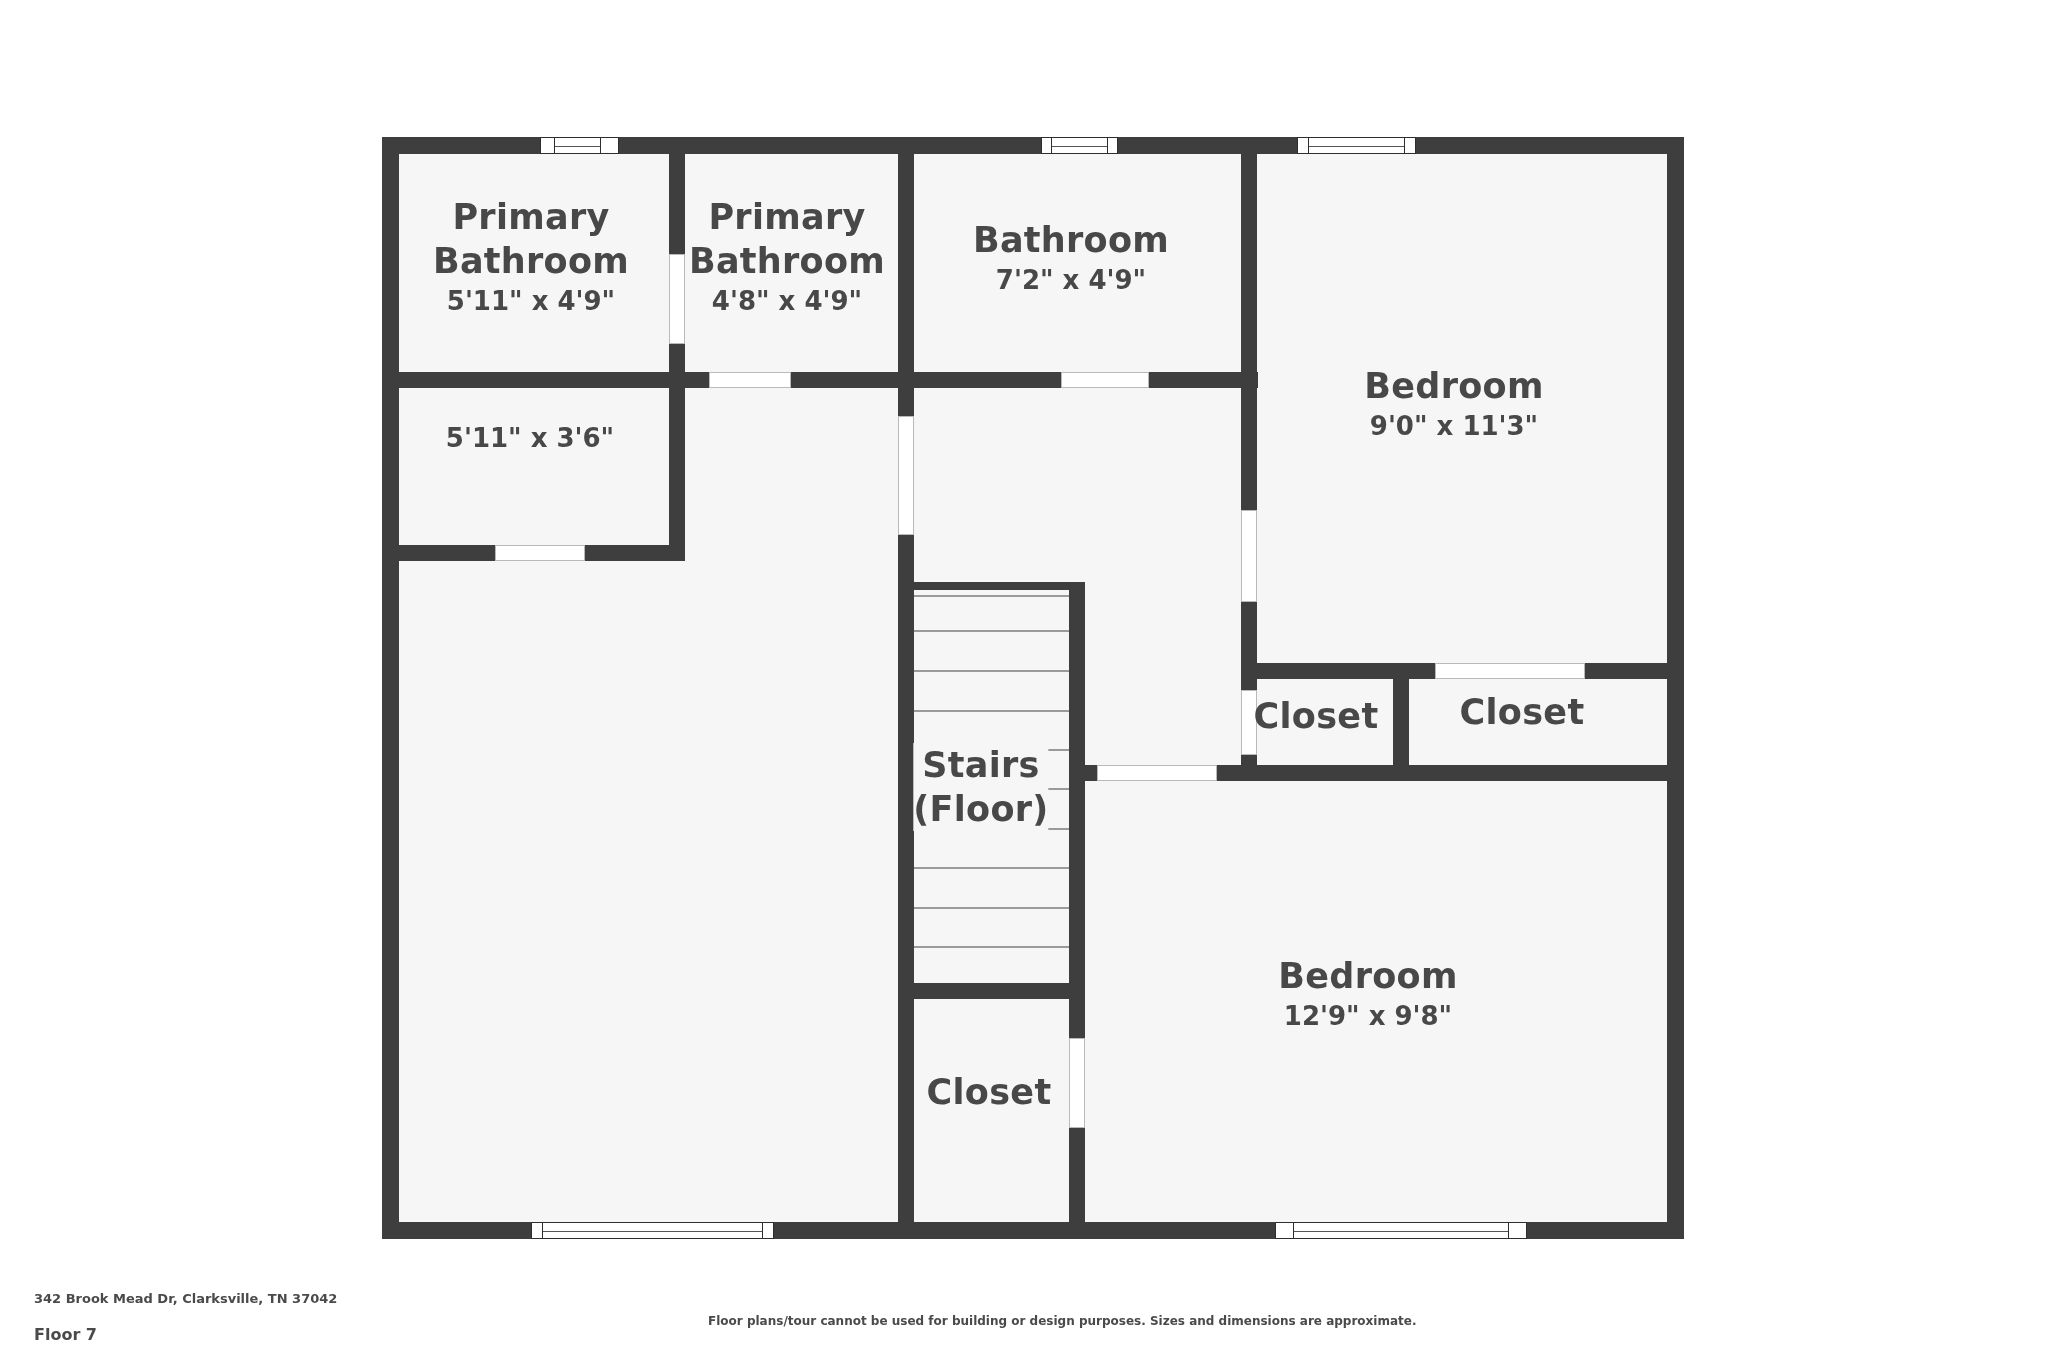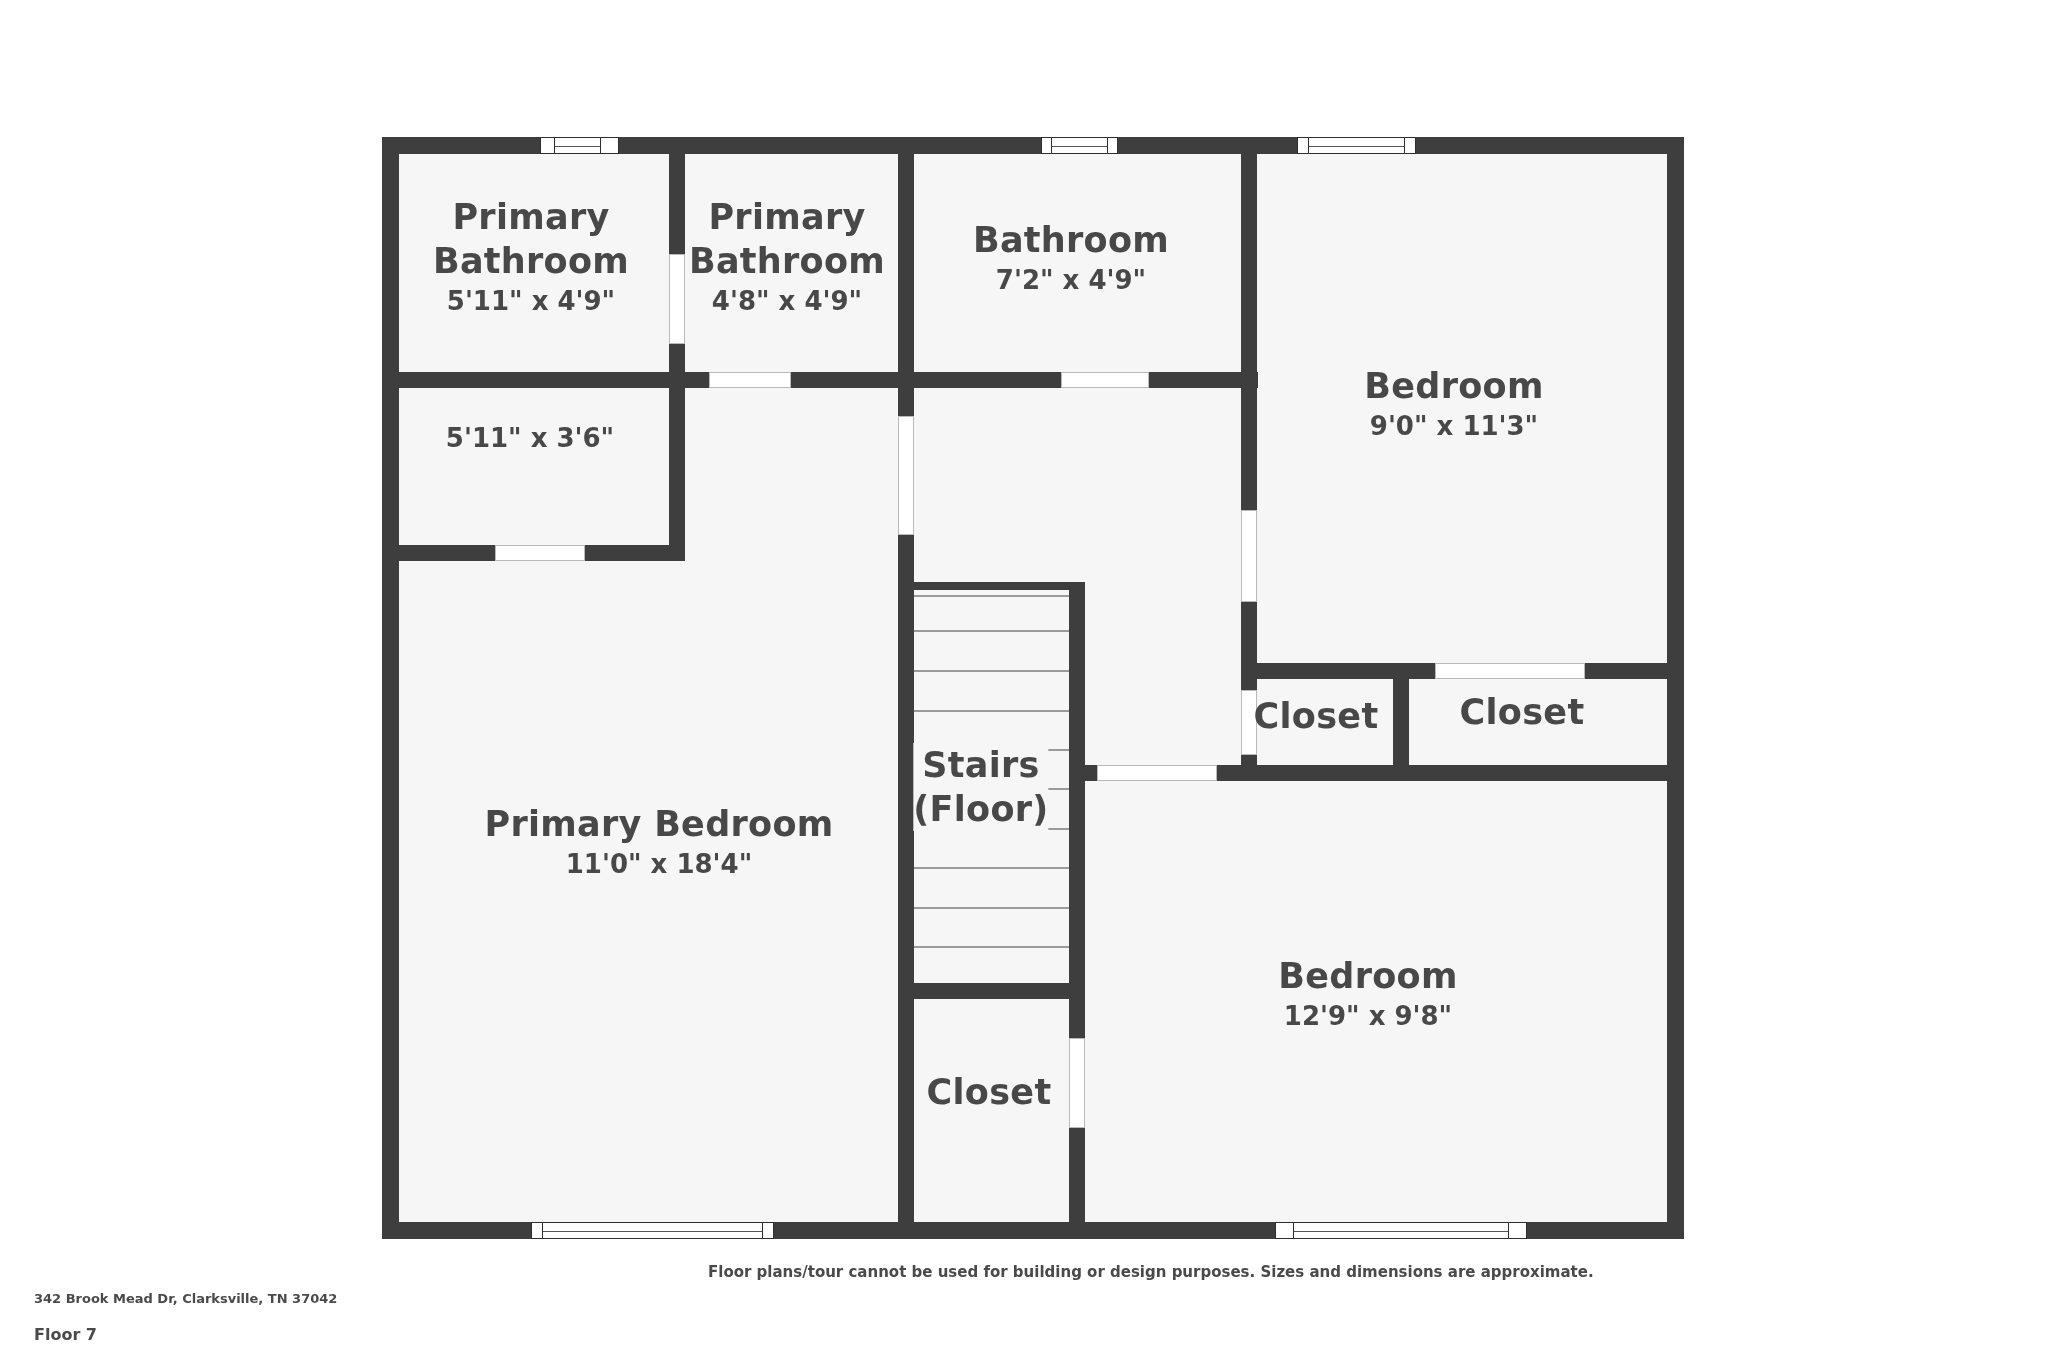--- a/index.html
+++ b/index.html
@@ -117,28 +117,24 @@
   <div class="label" style="left:1316px; top:694px;">
     <span class="name">Closet</span>
   </div>
   <div class="label" style="left:1522px; top:690px;">
     <span class="name">Closet</span>
   </div>
   <div class="label" style="left:981px; top:731px;margin-top:12px;">
     <span class="name" style="background:#f6f6f6;">Stairs</span>
     <span class="name" style="background:#f6f6f6;">(Floor)</span>
   </div>
-  <div class="label" style="left:659px; top:802px;">
-    <span class="name">Primary Bedroom</span>
-    <span class="dims">11'0" x 18'4"</span>
-  </div>
   <div class="label" style="left:989px; top:1070px;">
     <span class="name">Closet</span>
   </div>
   <div class="label" style="left:1368px; top:954px;">
     <span class="name">Bedroom</span>
     <span class="dims">12'9" x 9'8"</span>
   </div>
 </div>
 
 <div class="footer-text" style="left:34px; top:1291px; font-size:13px;">342 Brook Mead Dr, Clarksville, TN 37042</div>
 <div class="footer-text" style="left:34px; top:1325px; font-size:16px;">Floor 7</div>
-<div class="footer-text" style="left:708px; top:1263px; font-size:15px;">Floor plans/tour cannot be used for building or design purposes. Sizes and dimensions are approximate.</div>
+<div class="footer-text" style="left:708px; top:1314px; font-size:12px;">Floor plans/tour cannot be used for building or design purposes. Sizes and dimensions are approximate.</div>
 
 </body></html>

